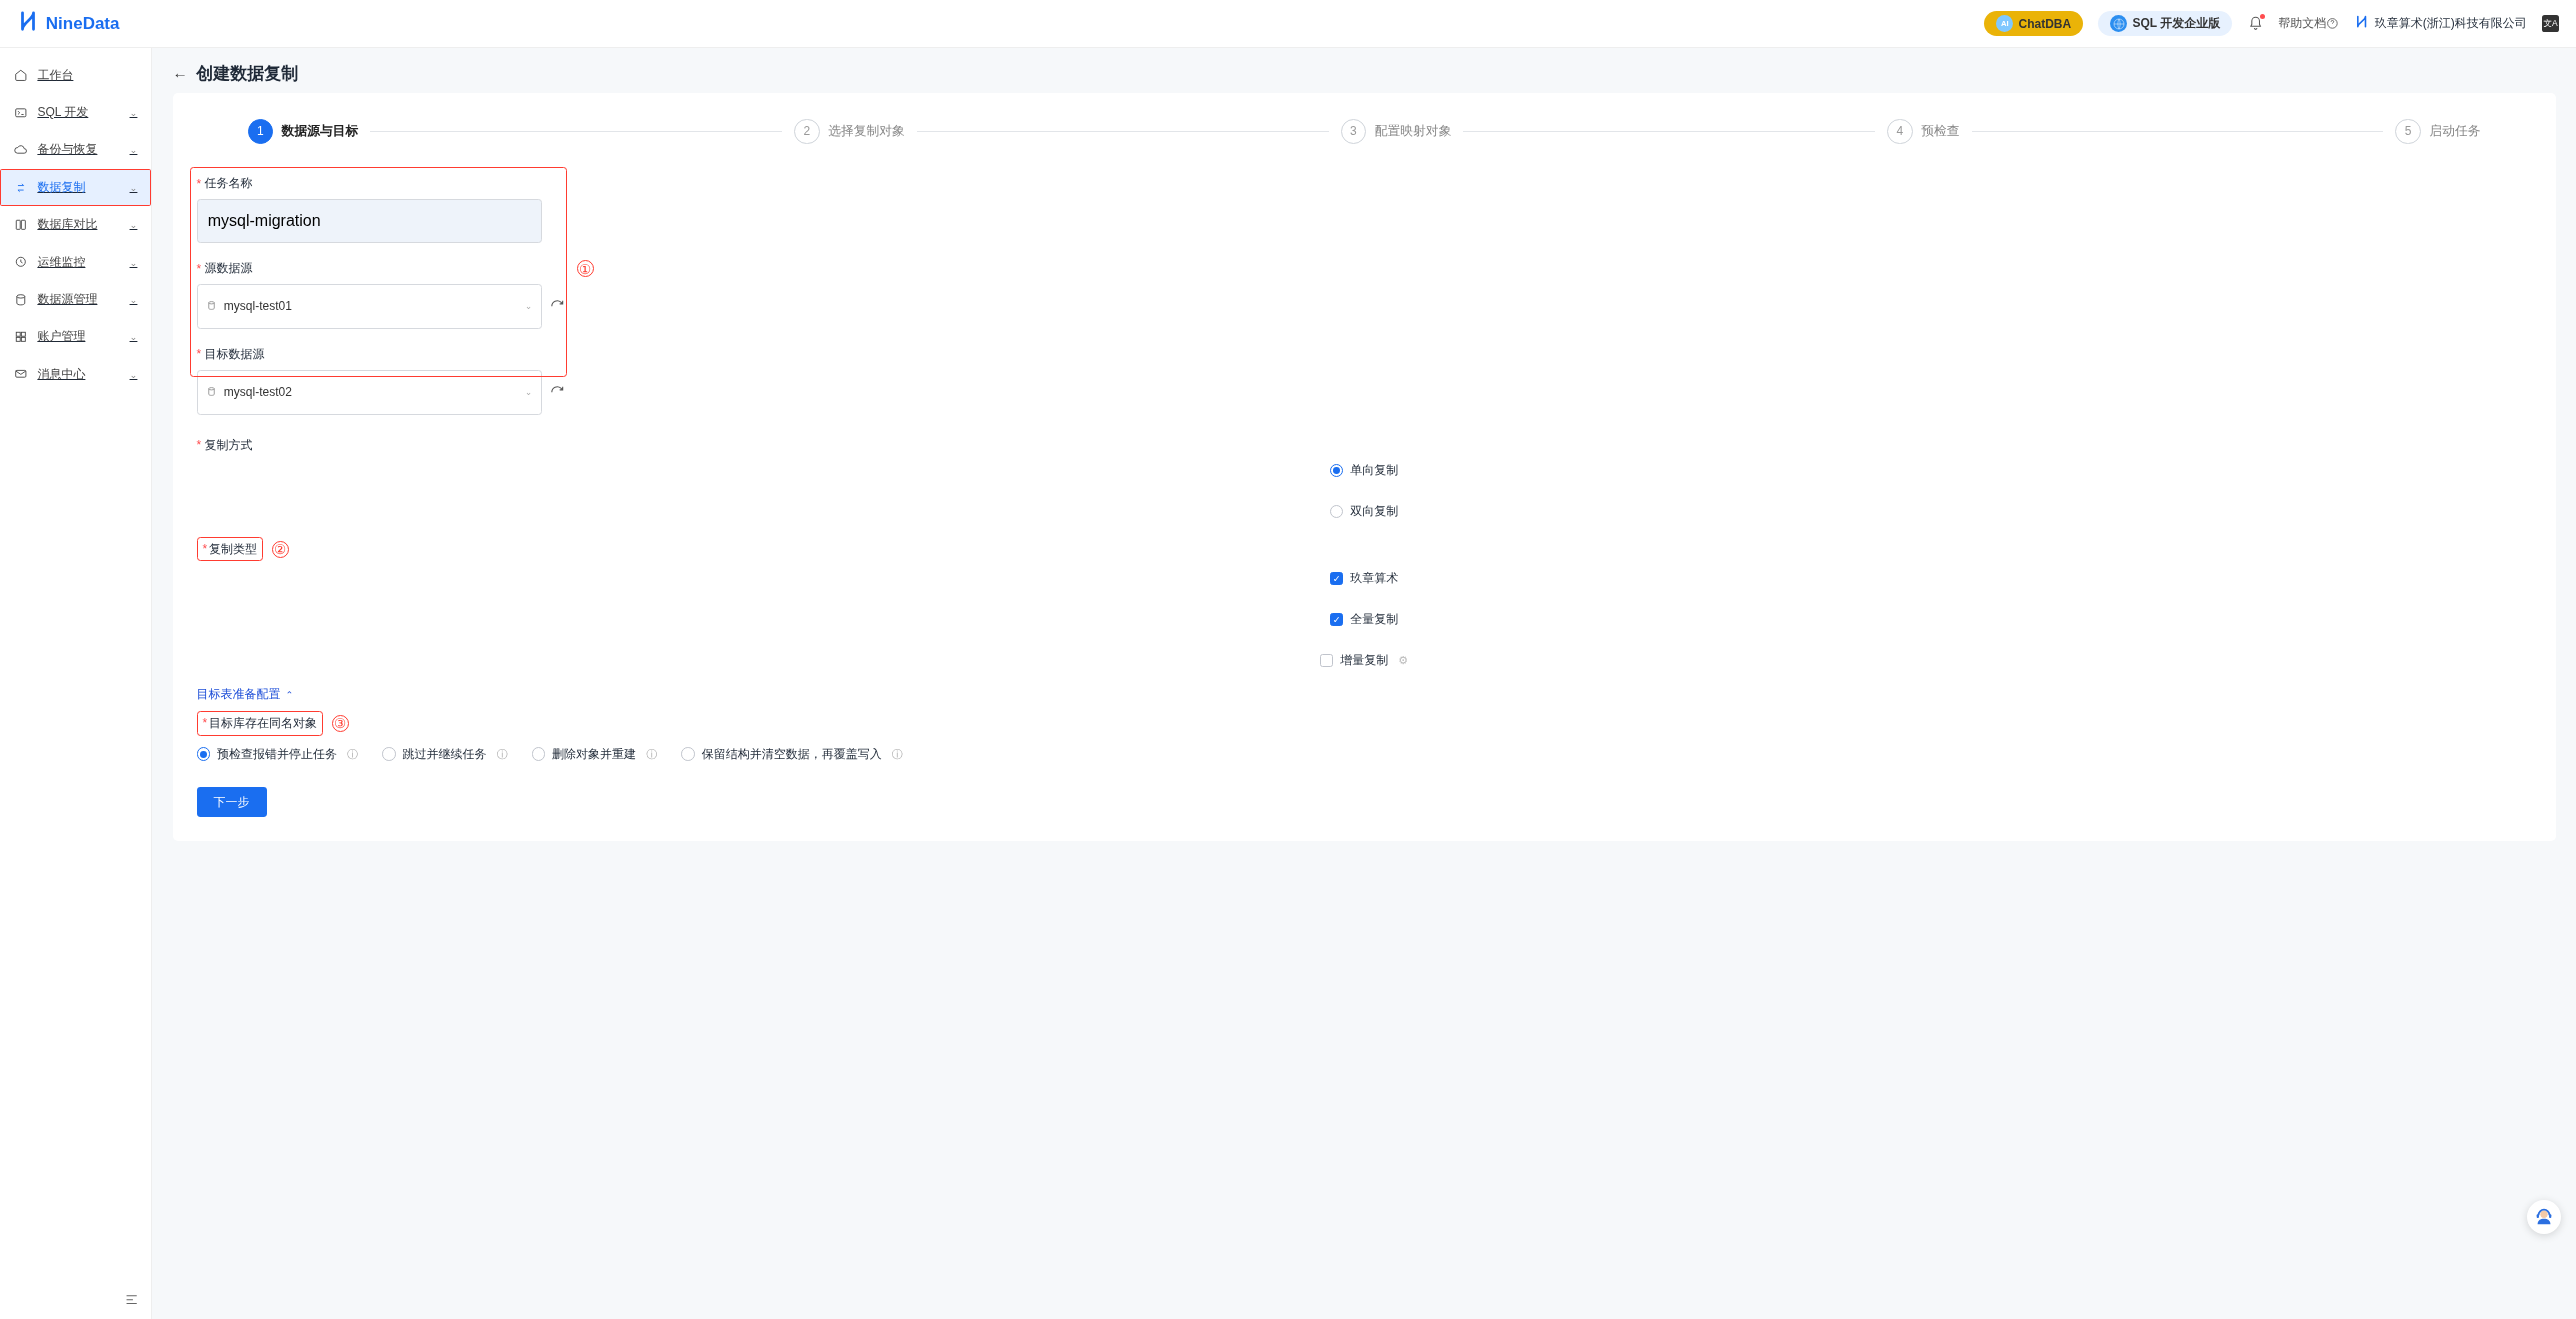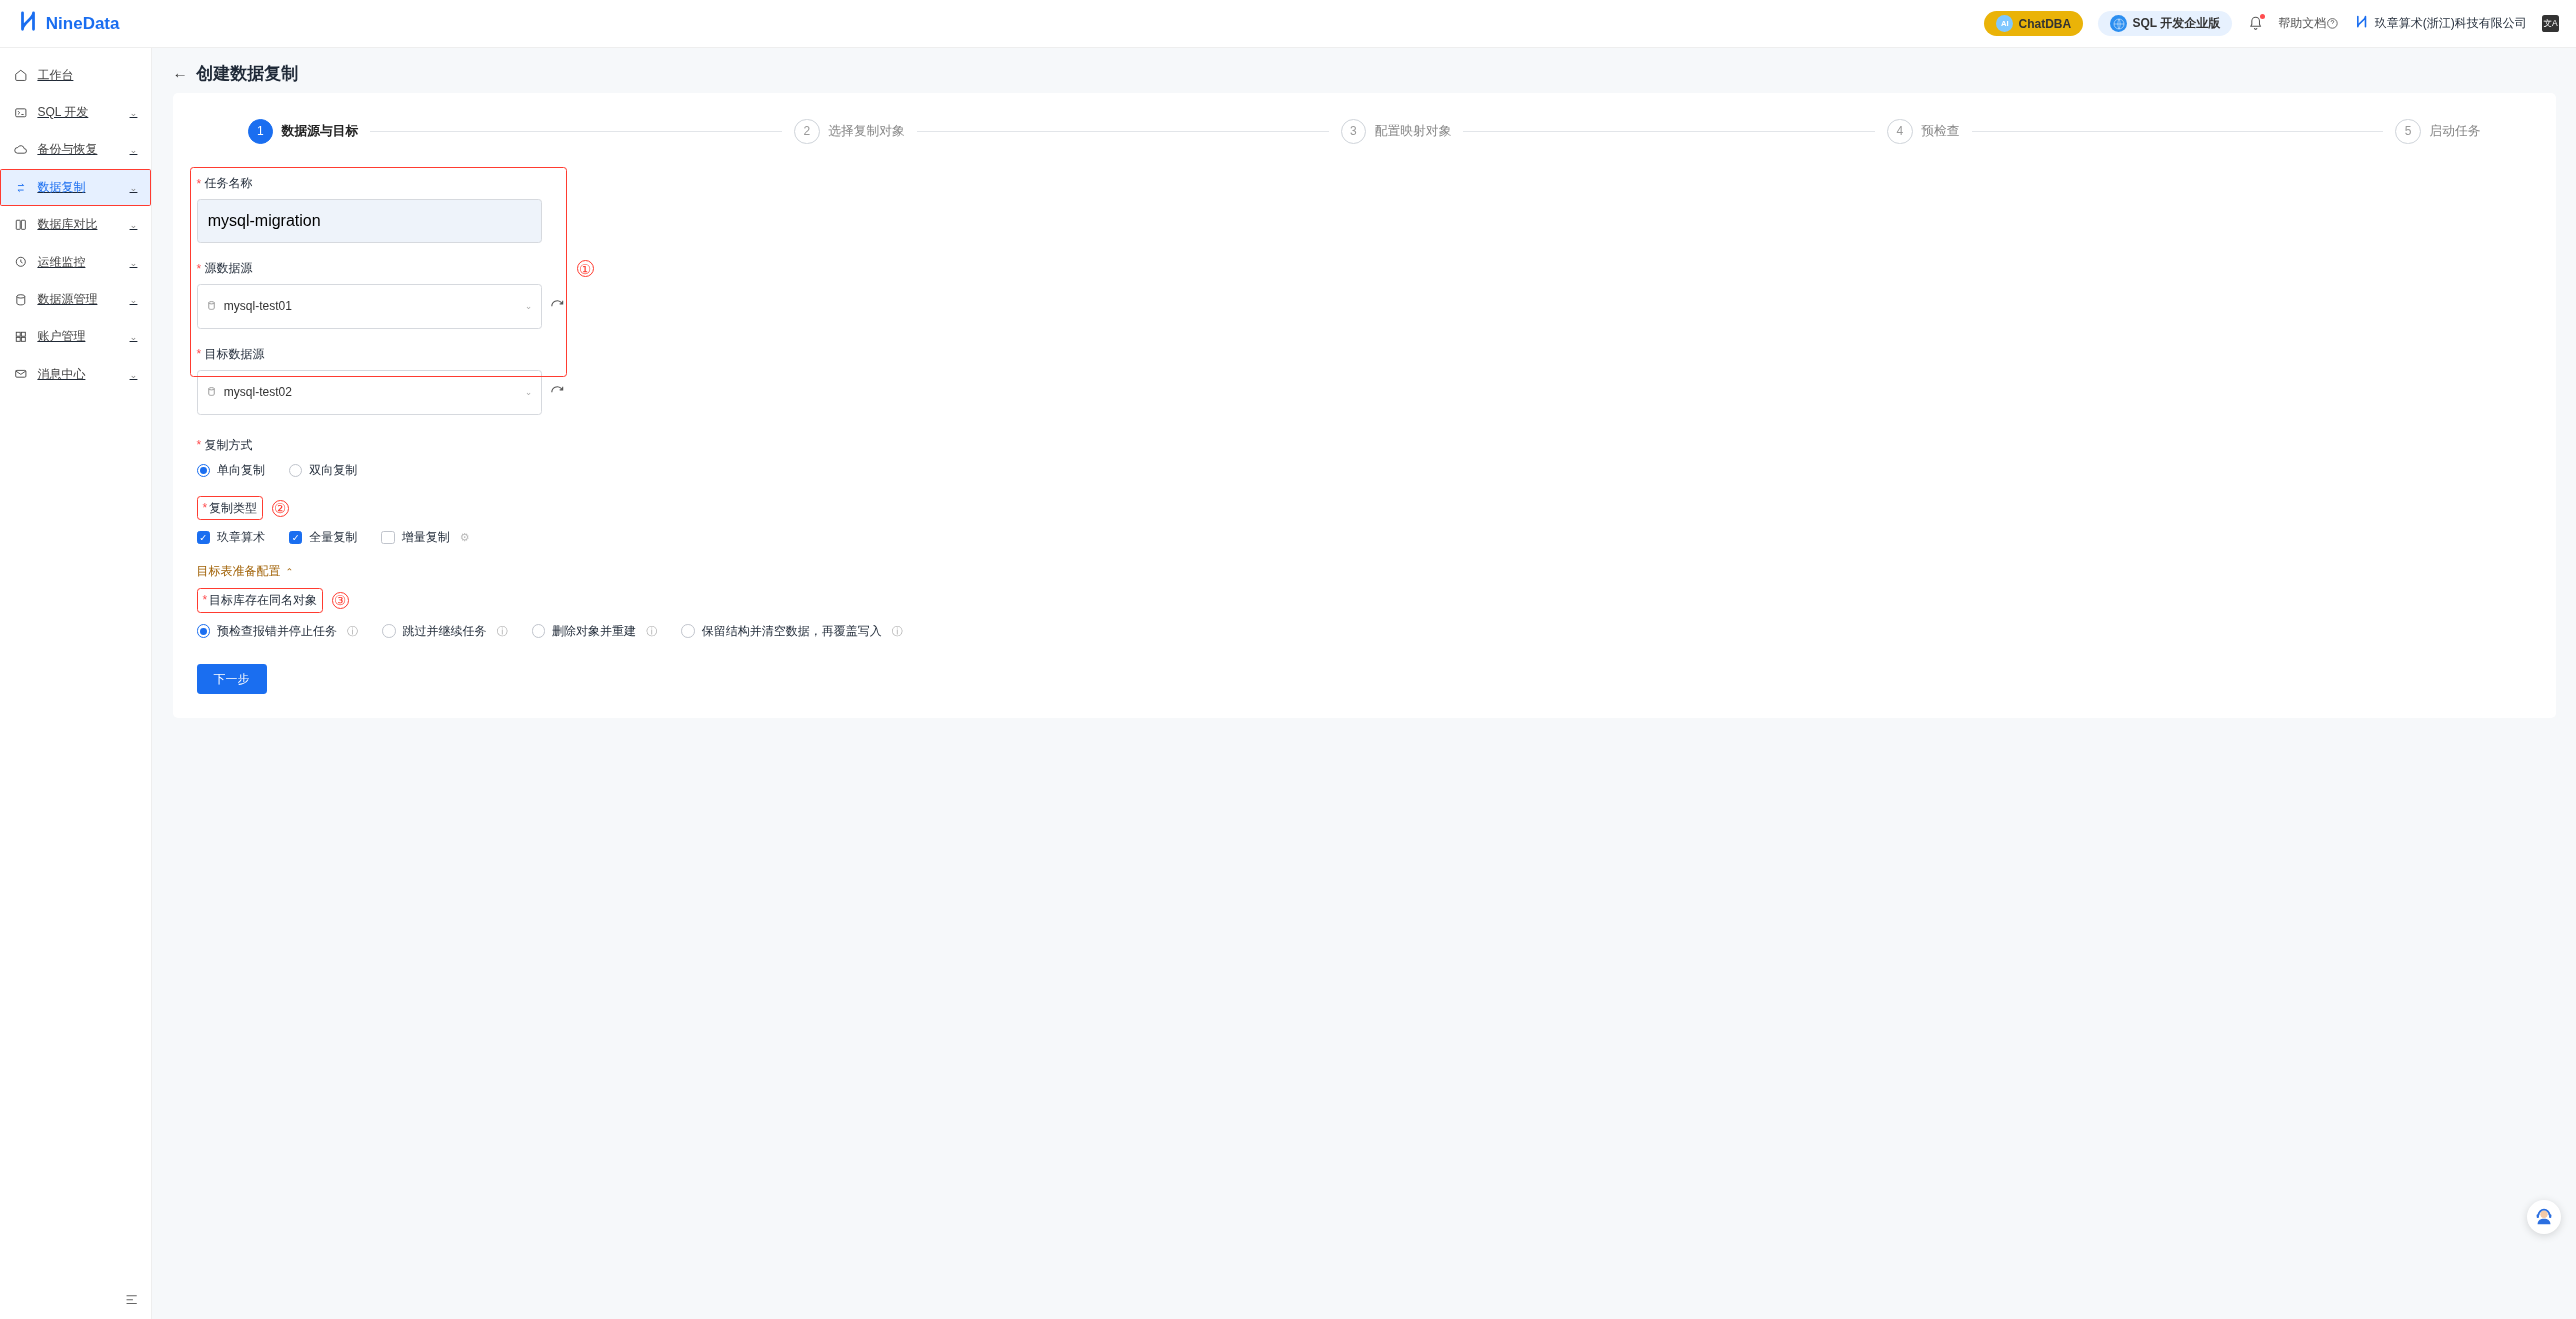--- a/index.html
+++ b/index.html
@@ -59,32 +59,32 @@
   .field-label { margin-bottom: 6.8px; display: flex; align-items: center; gap: 1.7px; font-size: 12px; }
   .req { color: #ff4d4f; margin-right: 1.7px; }
   .text-input { width: 345px; height: 44px; border: 0.9px solid #d6d9de; border-radius: 3.4px; padding: 0 10.2px; font-size: 16px; background: #eef3fa; }
   .select-row { display: flex; align-items: center; gap: 8.5px; }
   .select { width: 345px; height: 45px; border: 0.9px solid #d6d9de; border-radius: 3.4px; display: flex; align-items: center; padding: 0 8.5px; background: #fff; gap: 6.8px; }
   .select .db-icon { color: #888; font-size: 11px; }
   .select .val { flex: 1; color: #333; }
   .select .caret { color: #aaa; font-size: 8.5px; }
   .refresh { color: #555; display: flex; }
 
-  .radio-row, .check-row { display: flex; align-items: center; gap: 24px; margin-top: 8.5px; }
+  .radio-row, .check-row { display: flex; align-items: center; gap: 24px; margin-top: 8.5px; flex-direction: column; }
   .radio, .check { display: flex; align-items: center; gap: 6.8px; cursor: pointer; }
   .radio-circle { width: 13.6px; height: 13.6px; border-radius: 50%; border: 0.9px solid #c0c4cc; display: flex; align-items: center; justify-content: center; }
   .radio.checked .radio-circle { border-color: #1a6ef0; }
   .radio.checked .radio-circle::after { content: ""; width: 6.8px; height: 6.8px; border-radius: 50%; background: #1a6ef0; }
   .check-box { width: 13.6px; height: 13.6px; border: 0.9px solid #c0c4cc; border-radius: 2.6px; display: flex; align-items: center; justify-content: center; }
   .check.checked .check-box { background: #1a6ef0; border-color: #1a6ef0; color: #fff; }
   .check.checked .check-box::after { content: "✓"; font-size: 9.4px; line-height: 1; }
   .help { color: #aaa; font-size: 11px; margin-left: 3.4px; }
   .gear { color: #bbb; font-size: 11px; margin-left: 3.4px; }
 
-  .sub-header { display: flex; align-items: center; gap: 5.1px; color: #a16207; font-size: 12px; margin: 13.6px 0 8.5px; }
+  .sub-header { display: flex; align-items: center; gap: 5.1px; color: #1d4ed8; font-size: 12px; margin: 13.6px 0 8.5px; }
   .sub-header .chev-up { font-size: 9.4px; }
 
   .inline-red { border: 1.7px solid #ff3b30; border-radius: 3.4px; padding: 2.6px 5.1px; display: inline-flex; align-items: center; }
 
   .radio-wide { display: flex; flex-wrap: wrap; gap: 24px; margin-top: 10.2px; width: 767px; }
 
   .next-btn { margin-top: 24px; background: #1a6ef0; color: #fff; border: none; border-radius: 3.4px; padding: 6.8px 17px; font-size: 12px; cursor: pointer; }
 
   .support-float { position: fixed; right: 15.3px; bottom: 85px; width: 34px; height: 34px; border-radius: 50%; background: #fff; box-shadow: 0 1.7px 8.5px rgba(0,0,0,.15); display: flex; align-items: center; justify-content: center; }
 </style>

